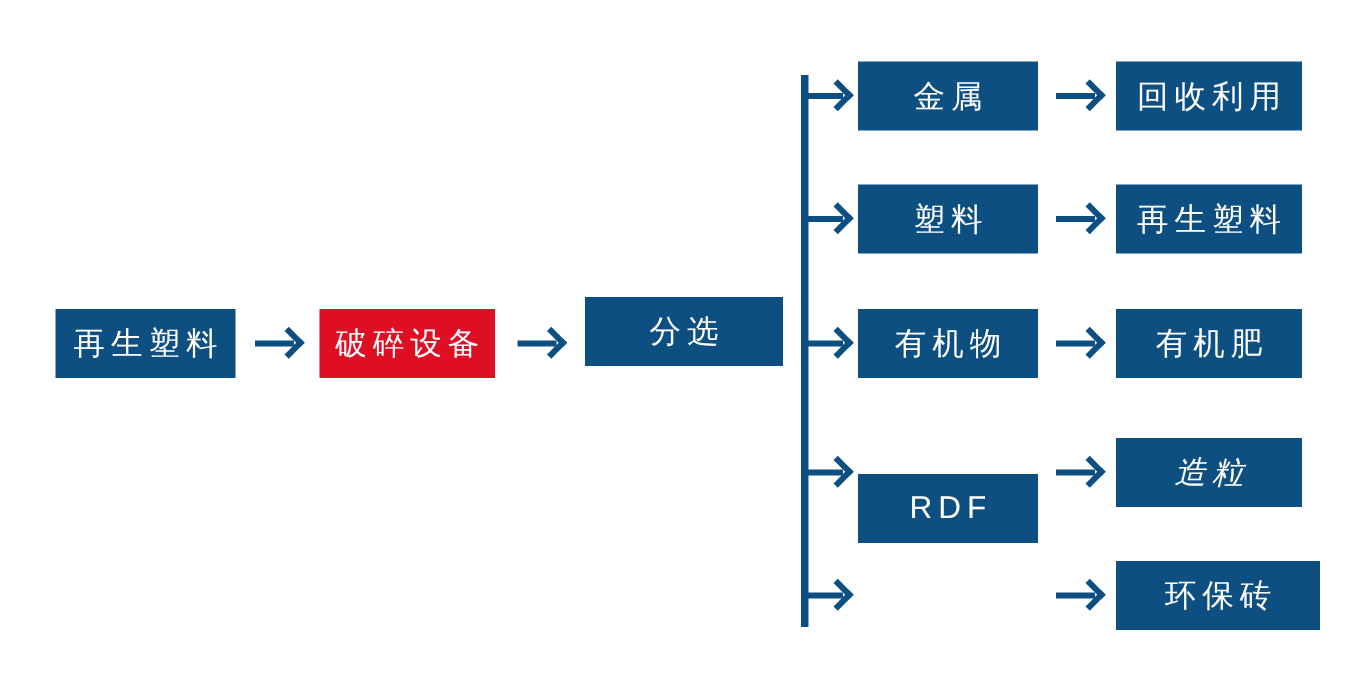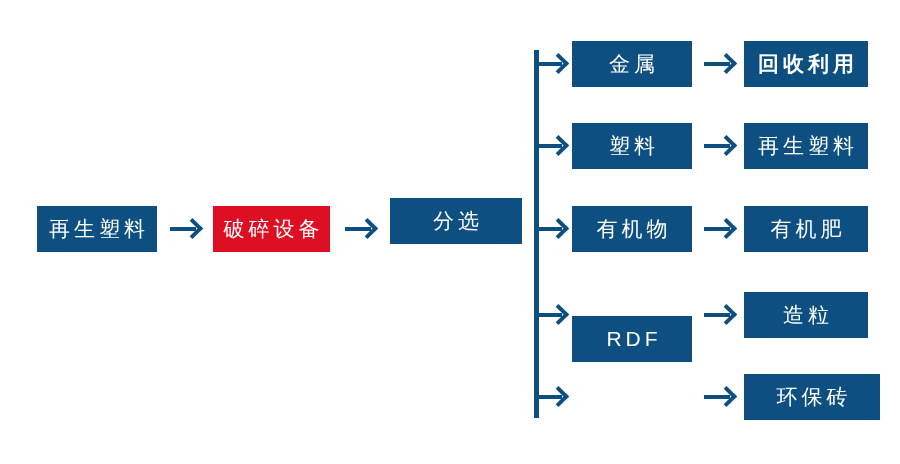--- a/index.html
+++ b/index.html
@@ -64,34 +64,34 @@
 
   <div class="arrow" style="left:345px;top:227px;"></div>
 
   <div class="box blue" style="left:390px;top:198px;width:132px;">分选</div>
 
   <div class="spine"></div>
 
   <div class="arrow" style="left:536px;top:62px;"></div>
   <div class="box blue" style="left:572px;top:41px;width:120px;">金属</div>
   <div class="arrow" style="left:704px;top:62px;"></div>
-  <div class="box blue" style="left:744px;top:41px;width:124px;font-weight:bold;">回收利用</div>
+  <div class="box blue" style="left:744px;top:41px;width:124px;">回收利用</div>
 
   <div class="arrow" style="left:536px;top:144px;"></div>
   <div class="box blue" style="left:572px;top:123px;width:120px;font-family:Liberation Mono, monospace;">塑料</div>
   <div class="arrow" style="left:704px;top:144px;"></div>
   <div class="box blue" style="left:744px;top:123px;width:124px;">再生塑料</div>
 
   <div class="arrow" style="left:536px;top:227px;"></div>
   <div class="box blue" style="left:572px;top:206px;width:120px;">有机物</div>
   <div class="arrow" style="left:704px;top:227px;"></div>
   <div class="box blue" style="left:744px;top:206px;width:124px;">有机肥</div>
 
   <div class="arrow" style="left:536px;top:313px;"></div>
   <div class="box blue" style="left:572px;top:292px;width:120px;margin-top:24px;">RDF</div>
   <div class="arrow" style="left:704px;top:313px;"></div>
-  <div class="box blue" style="left:744px;top:292px;width:124px;">造粒</div>
+  <div class="box blue" style="left:744px;top:292px;width:124px;font-style:italic;">造粒</div>
 
   <div class="arrow" style="left:536px;top:395px;"></div>
   <div class="arrow" style="left:704px;top:395px;"></div>
   <div class="box blue" style="left:744px;top:374px;width:136px;">环保砖</div>
 
 </div>
 
 </body></html>

